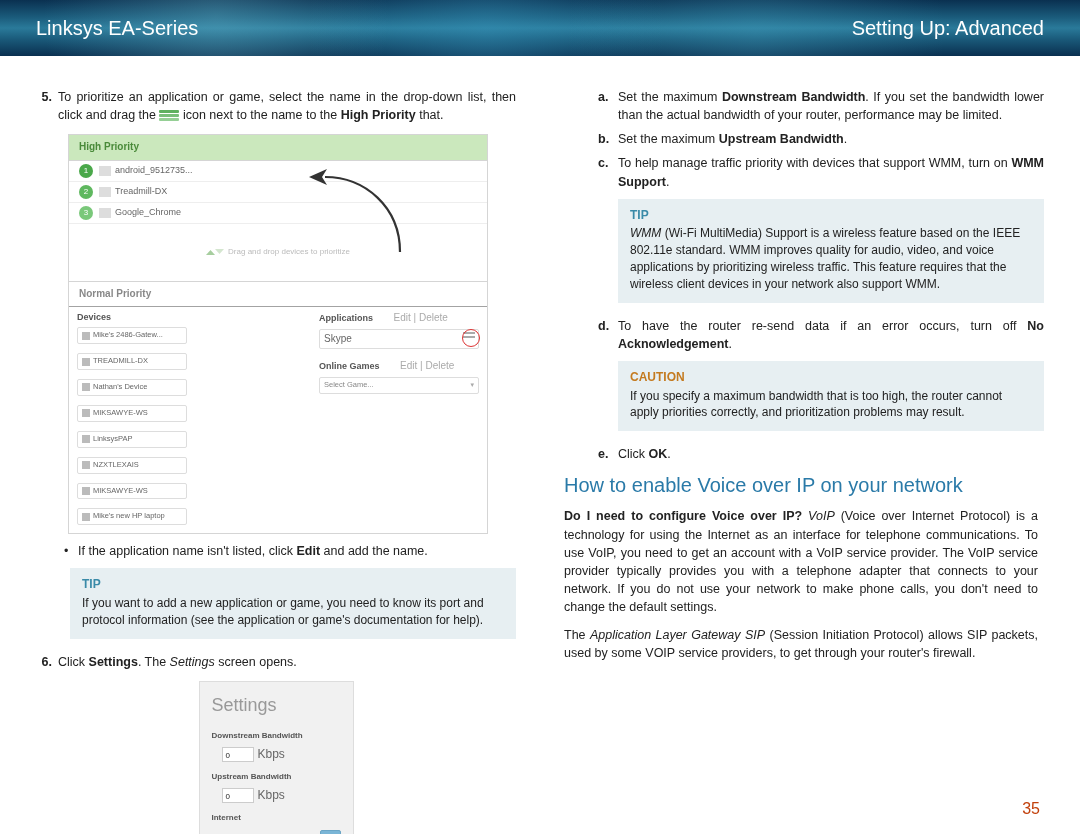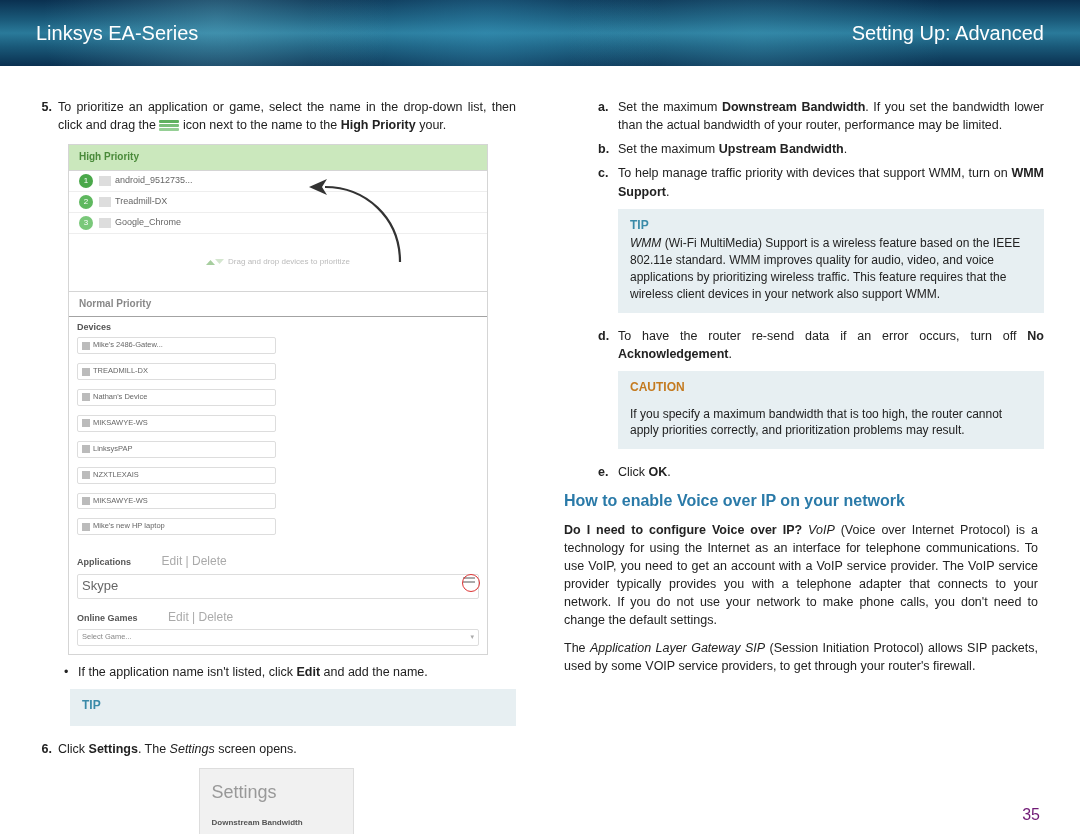--- a/index.html
+++ b/index.html
@@ -5,21 +5,21 @@
   * { margin: 0; padding: 0; box-sizing: border-box; }
   body {
     font-family: "Myriad Pro", "Segoe UI", Arial, sans-serif;
     background: #fff;
     width: 1080px;
     height: 834px;
     position: relative;
     overflow: hidden;
   }
   .banner {
-    height: 66px;
+    height: 56px;
     background: radial-gradient(circle at 30% 40%, #3ca6c0 0%, #1a5a7a 30%, #0a2840 70%, #051828 100%);
     background-image:
       radial-gradient(circle at 20% 30%, rgba(120,200,220,0.3) 0%, transparent 20%),
       radial-gradient(circle at 70% 60%, rgba(80,180,210,0.25) 0%, transparent 25%),
       radial-gradient(circle at 45% 50%, rgba(60,160,200,0.35) 0%, transparent 30%),
       linear-gradient(to bottom, #0a3050 0%, #1a5a7a 30%, #2a7a9a 50%, #1a5a7a 70%, #0a3050 100%);
     display: flex;
     justify-content: space-between;
     align-items: center;
     padding: 0 36px;
@@ -45,21 +45,21 @@
   .bullet-dot { width: 14px; flex-shrink: 0; }
   .bullet-body { flex: 1; }
   .tip-box, .caution-box {
     background: #e7eff2;
     padding: 8px 12px 10px 12px;
     margin: 8px 0 14px 34px;
     font-size: 12px;
     line-height: 1.4;
   }
   .tip-title { color: #3a8aa8; font-weight: bold; font-size: 12px; margin-bottom: 2px; }
-  .caution-title { color: #c47a1f; font-weight: bold; font-size: 12px; margin-bottom: 10px; }
+  .caution-title { color: #c47a1f; font-weight: bold; font-size: 12px; margin-bottom: 2px; }
   .drag-icon {
     display: inline-block;
     width: 20px;
     vertical-align: middle;
     line-height: 1;
   }
   .drag-icon span { display: block; height: 3px; background: #6fc06f; margin: 1px 0; border-radius: 1px; }
   .drag-icon span:nth-child(1){ background:#5fb05f; }
   .drag-icon span:nth-child(2){ background:#7abf7a; }
   .drag-icon span:nth-child(3){ background:#95cf95; }
@@ -76,33 +76,33 @@
     position: relative;
   }
   .hp-header { background: #cbe8bd; color: #4a8a3a; padding: 5px 10px; font-size: 10px; font-weight: bold; border-bottom: 1px solid #d5d5d5; }
   .hp-row { display: flex; align-items: center; border-bottom: 1px solid #eee; padding: 3px 10px; font-size: 9px; color: #666; }
   .hp-num { width: 14px; height: 14px; border-radius: 7px; color: #fff; font-size: 8px; display: flex; align-items:center; justify-content:center; margin-right: 6px; }
   .hp-num.g1{background:#4aa84a;} .hp-num.g2{background:#5fb85f;} .hp-num.g3{background:#7ac87a;}
   .hp-dev-icon { width: 12px; height: 10px; background: #ddd; margin-right: 4px; }
   .dropzone { height: 58px; display: flex; align-items: center; justify-content: center; color: #bbb; font-size: 8px; border-bottom: 1px solid #d5d5d5; position:relative; }
   .arrow-svg { position: absolute; right: 72px; top: 22px; }
   .np-header { color: #888; padding: 5px 10px; font-size: 10px; font-weight: bold; border-bottom: 1px solid #a3a3a3; }
-  .np-body { display: flex; padding: 4px 8px 8px 8px; gap: 18px; flex-direction: column; }
+  .np-body { display: flex; padding: 4px 8px 8px 8px; gap: 18px; }
   .np-left { flex: 1.4; }
   .np-right { flex: 1; }
   .np-label { font-size: 9px; font-weight: bold; color: #555; margin-bottom: 3px; }
-  .np-label .mini { font-weight: normal; color: #aaa; font-size: 12px; margin-left: 20px; padding-left: 8px;}
+  .np-label .mini { font-weight: normal; color: #aaa; font-size: 10px; margin-left: 10px; padding-left: 8px;}
   .np-grid { display: flex; flex-wrap: wrap; gap: 9px; }
   .np-cell {
     border: 1px solid #ddd; font-size: 7.5px; color: #666; padding: 2px 4px;
     width: calc(50% - 2px); display: flex; align-items: center; gap: 3px;
     border-radius: 2px;
   }
   .np-cell .di { width: 8px; height: 8px; background: #bbb; }
-  .np-app { border: 1px solid #ddd; font-size: 13px; color: #666; padding: 2px 4px; display:flex; align-items:flex-end; border-radius:2px; margin-bottom: 4px; position:relative;}
+  .np-app { border: 1px solid #ddd; font-size: 10px; color: #666; padding: 2px 4px; display:flex; align-items:flex-end; border-radius:2px; margin-bottom: 4px; position:relative;}
   .np-app .dgrip { position:absolute; right:3px; top:2px; width:12px; height:12px; }
   .np-app .dgrip::before{content:""; display:block; width:100%; height:2px; background:#aaa; margin-bottom:2px;}
   .np-app .dgrip::after{content:""; display:block; width:100%; height:2px; background:#aaa;}
   .red-circle { position:absolute; width:18px; height:18px; border:1.5px solid #d33; border-radius:50%; right:-2px; top:-1px; }
   .np-select { border:1px solid #ddd; font-size:7.5px; color:#888; padding:2px 4px; border-radius:2px; display:flex; justify-content:space-between; align-items:center;}
 
   
   .shot2 {
     border: 1px solid #ddd;
     background: #f1f1f1;
@@ -115,31 +115,31 @@
   .s2-label { font-size: 8px; font-weight: bold; color: #555; margin: 8px 0 4px 0; }
   .s2-input-row { display: flex; align-items: center; gap: 4px; margin-left: 10px; }
   .s2-input { border: 1px solid #ccc; background: #fff; width: 32px; height: 15px; font-size: 8px; padding: 0 3px; line-height: 15px; }
   .s2-unit { font-size: 12px; color: #666; }
   .s2-row { display: flex; justify-content: space-between; align-items: center; font-size: 8px; color: #666; margin: 6px 0; }
   .s2-toggle { border: 1px solid #ccc; background: #fff; font-size: 7px; padding: 2px 4px; border-radius: 2px; }
   .s2-toggle.on { background: #7ab5d6; color: #fff; border-color:#6aa5c6; }
 
   .heading2 {
     color: #2a7aa8;
-    font-size: 16px;
-    font-weight: 700;
+    font-size: 20px;
+    font-weight: 400;
     line-height: 1.2;
     margin: 10px 0 10px 0;
   }
   .para { margin: 6px 6px 10px 0; text-align: justify; line-height: 1.45;}
   .pagenum {
     position: absolute;
     right: 40px;
-    bottom: 10px;
-    color: #701a75;
+    bottom: 16px;
+    color: #c2410c;
     font-size: 16px;
   }
 </style>
 </head>
 <body>
 
 <div class="banner">
   <div class="banner-left">Linksys EA-Series</div>
   <div class="banner-right">Setting Up: Advanced</div>
 </div>
@@ -147,21 +147,21 @@
 <div class="page">
 
   <div class="col">
 
     <div class="step">
       <div class="step-num">5.</div>
       <div class="step-body">
         <span>To prioritize an application or game, select the name in the drop-down list, then click and drag the </span>
         <span class="drag-icon"><span></span><span></span><span></span></span>
         <span> icon next to the name to the </span>
-        <b>High Priority</b><span> your.</span>
+        <b>High Priority</b><span> that.</span>
       </div>
     </div>
 
     <div class="shot1">
       <div class="hp-header">High Priority</div>
       <div class="hp-row">
         <span class="hp-num g1">1</span>
         <span class="hp-dev-icon"></span>
         <span>android_9512735...</span>
       </div>
@@ -250,20 +250,21 @@
 
     <div class="bullet-row">
       <div class="bullet-dot">•</div>
       <div class="bullet-body">
         <span>If the application name isn't listed, click </span><b>Edit</b><span> and add the name.</span>
       </div>
     </div>
 
     <div class="tip-box">
       <div class="tip-title">TIP</div>
+      <div>If you want to add a new application or game, you need to know its port and protocol information (see the application or game's documentation for help).</div>
     </div>
 
     <div class="step">
       <div class="step-num">6.</div>
       <div class="step-body">
         <span>Click </span><b>Settings</b><span>. The </span><i>Settings</i><span> screen opens.</span>
       </div>
     </div>
 
     <div class="shot2">

